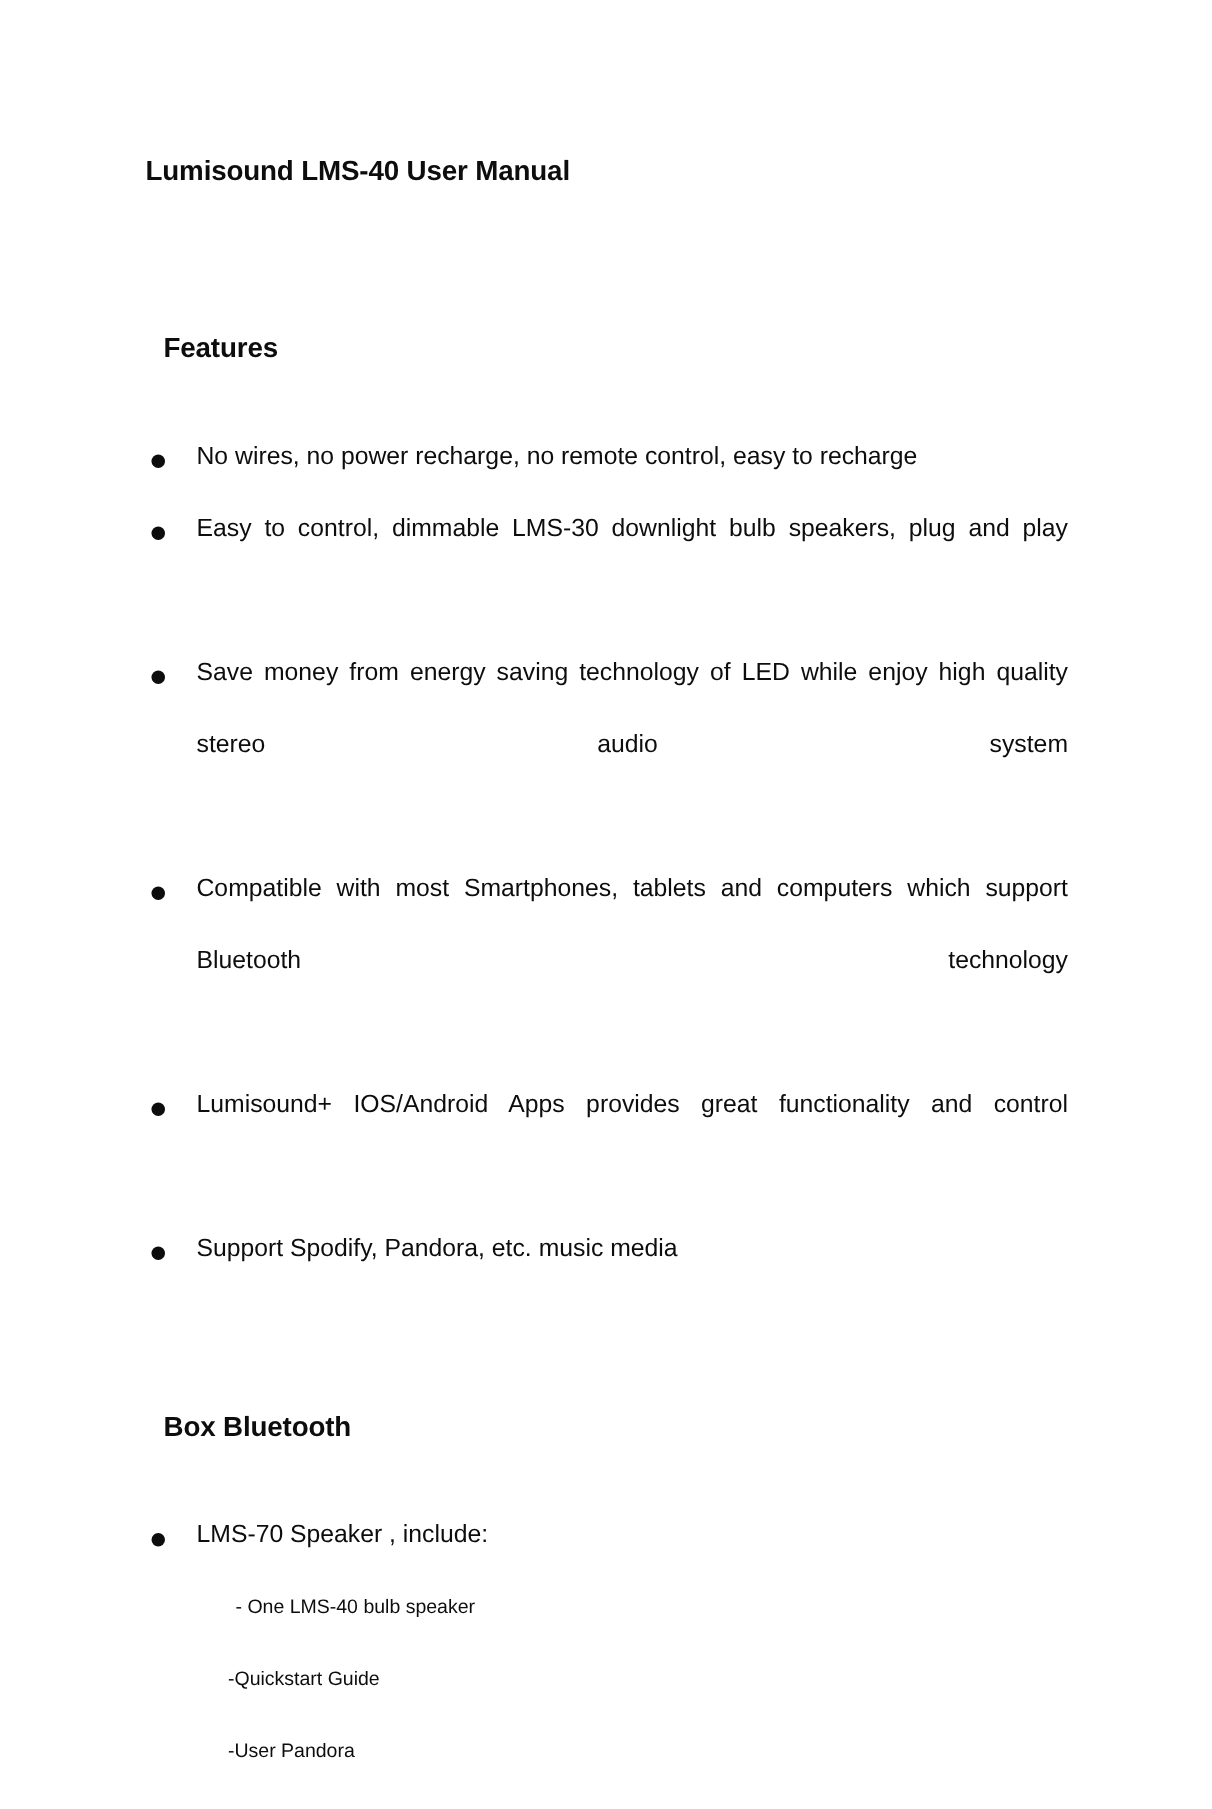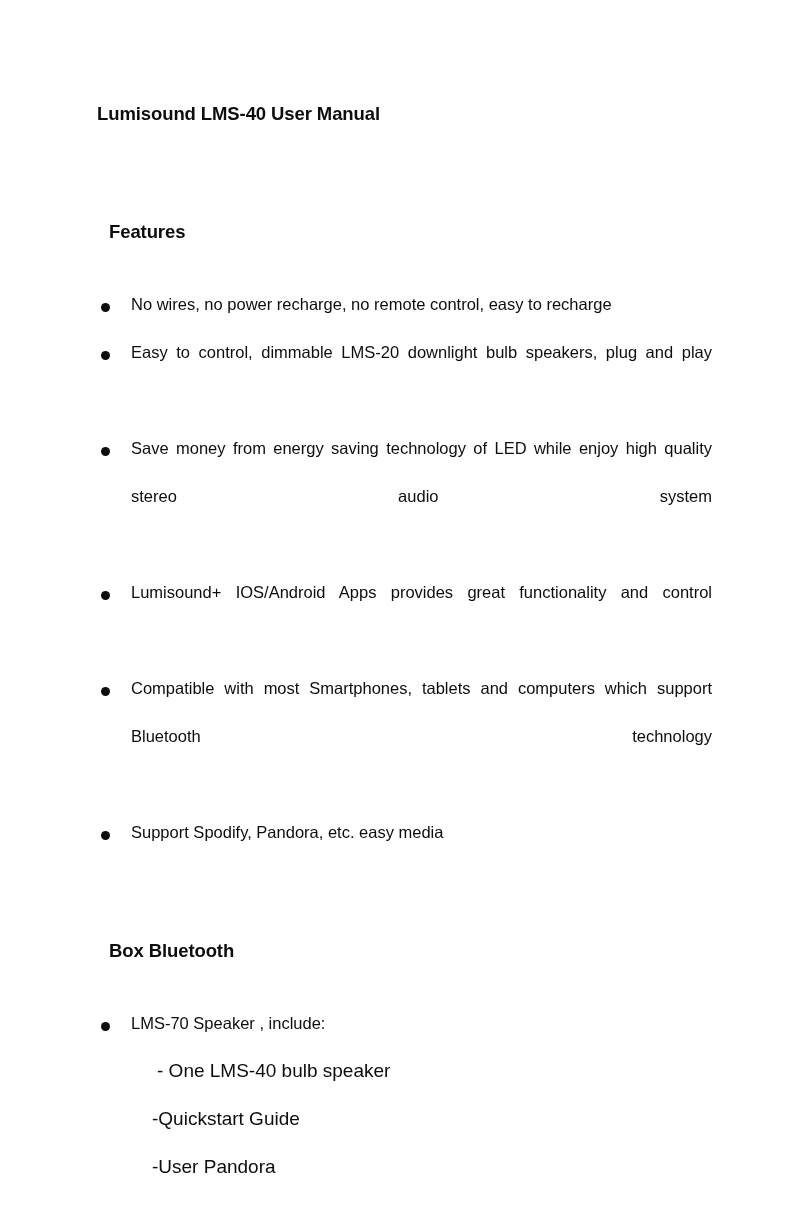--- a/index.html
+++ b/index.html
@@ -83,21 +83,21 @@
   
   .bullet-item > .txt {
     display: block;
   }
 
   .features-list { padding-top: 27px; }
 
   .box-list { padding-top: 26px; }
 
   .sub-item {
-    font-size: 19px;
+    font-size: 13px;
     line-height: 48px;
     margin: 0;
     padding-left: 55px;
   }
   .sub-item.first-sub { padding-left: 60px; }
 
   
   .justify-block {
     text-align: justify;
   }
@@ -116,33 +116,33 @@
 
     <h1 class="doc-title">Lumisound LMS-40 User Manual</h1>
 
     <h2 class="section-heading features-heading">Features</h2>
 
     <ul class="bullet-list features-list">
       <li class="bullet-item nojustify">
         <span class="txt">No wires, no power recharge, no remote control, easy to recharge</span>
       </li>
       <li class="bullet-item justify-block">
-        <span>Easy to control, dimmable LMS-20 downlight bulb speakers, plug and play</span>
+        <span>Easy to control, dimmable LMS-30 downlight bulb speakers, plug and play</span>
       </li>
       <li class="bullet-item justify-block">
         <span>Save money from energy saving technology of LED while enjoy high quality stereo audio system</span>
       </li>
       <li class="bullet-item justify-block">
+        <span>Compatible with most Smartphones, tablets and computers which support Bluetooth technology</span>
+      </li>
+      <li class="bullet-item justify-block">
         <span>Lumisound+ IOS/Android Apps provides great functionality and control</span>
       </li>
-      <li class="bullet-item justify-block">
-        <span>Compatible with most Smartphones, tablets and computers which support Bluetooth technology</span>
-      </li>
       <li class="bullet-item nojustify">
-        <span class="txt">Support Spodify, Pandora, etc. easy media</span>
+        <span class="txt">Support Spodify, Pandora, etc. music media</span>
       </li>
     </ul>
 
     <h2 class="section-heading box-heading">Box Bluetooth</h2>
 
     <ul class="bullet-list box-list">
       <li class="bullet-item nojustify">
         <span class="txt">LMS-70 Speaker , include:</span>
       </li>
     </ul>

